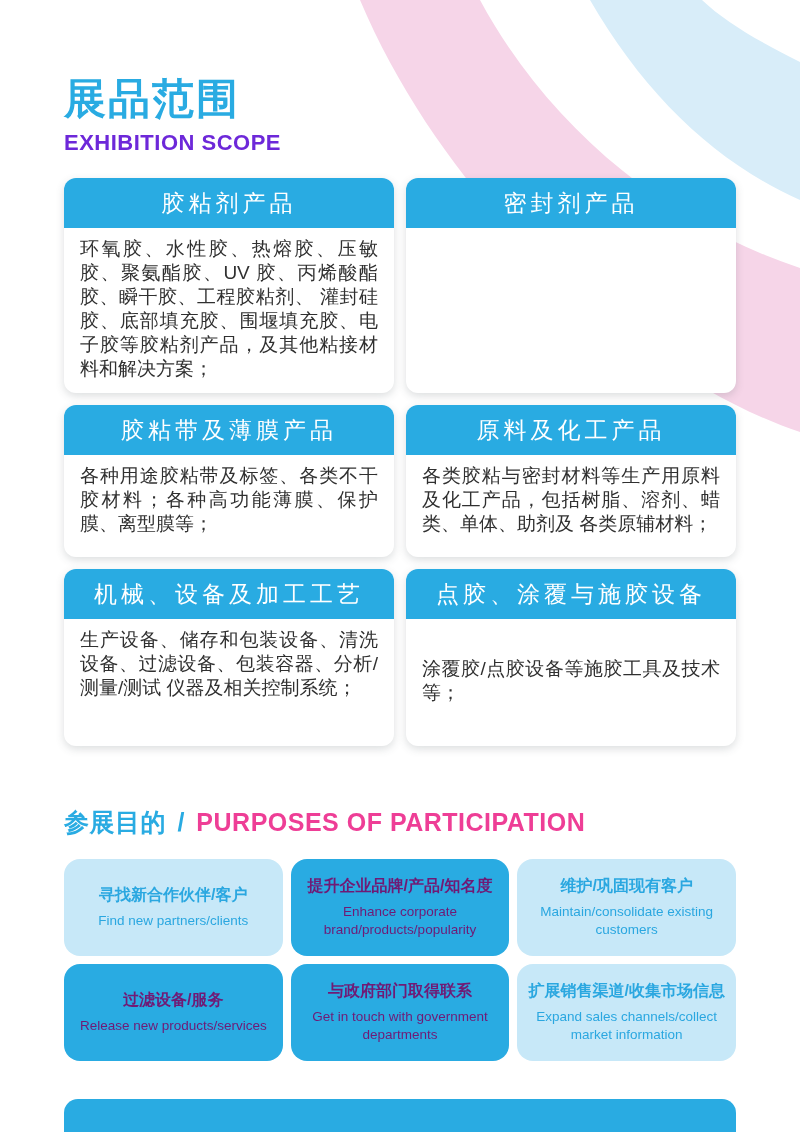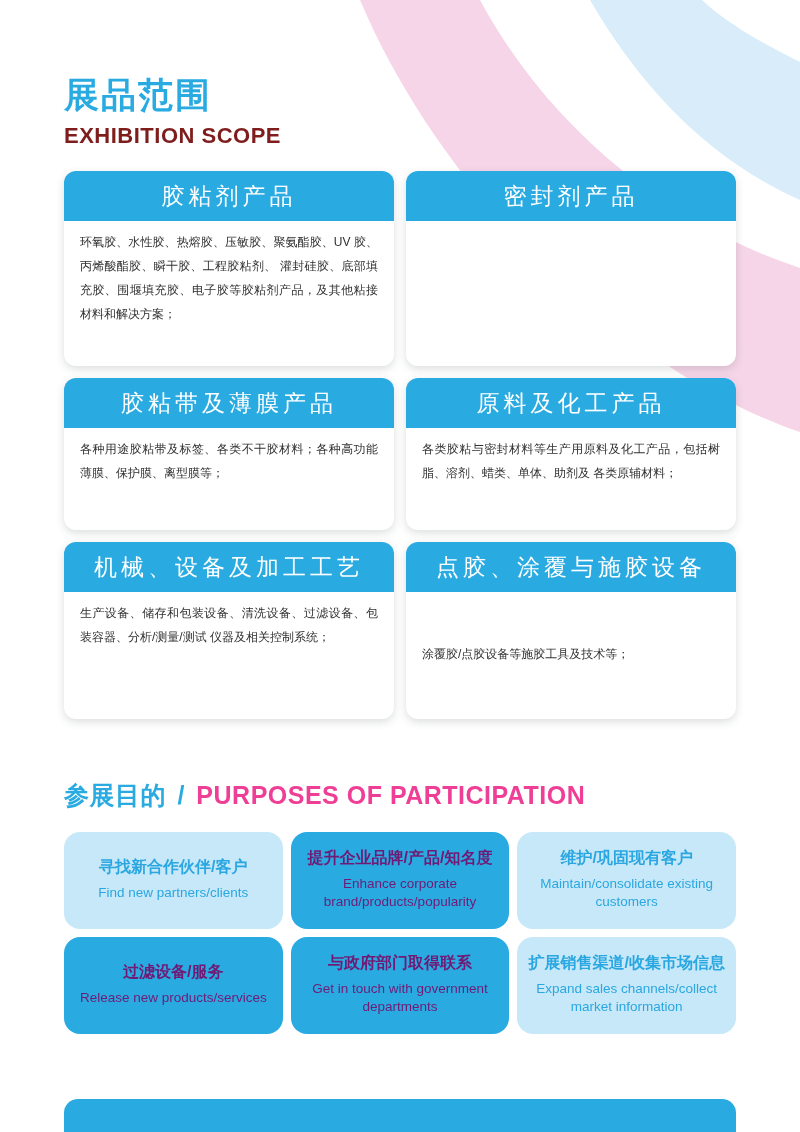--- a/index.html
+++ b/index.html
@@ -14,31 +14,31 @@
   }
   .ribbons {
     position: absolute;
     top: 0; right: 0;
     width: 440px; height: 432px;
     pointer-events: none;
   }
   .content { position: relative; padding: 0 64px; }
   .hdr { margin-top: 76px; }
   .title-cn {
-    font-size: 35px;
+    font-size: 42px;
     font-weight: bold;
     color: #29abe2;
     letter-spacing: 2px;
     line-height: 1.1;
   }
   .title-en {
     margin-top: 8px;
     font-size: 22px;
     font-weight: bold;
-    color: #7f1d1d;
+    color: #6d28d9;
     letter-spacing: 0.5px;
   }
   .scope-grid {
     margin-top: 22px;
     display: grid;
     grid-template-columns: 1fr 1fr;
     column-gap: 30px;
     row-gap: 25px;
     gap: 12px;
   }
@@ -57,21 +57,21 @@
     background: #29abe2;
     color: #ffffff;
     font-family: "Liberation Serif", "DejaVu Serif", serif;
     font-size: 23px;
     text-align: center;
     letter-spacing: 4px;
     padding: 10px 6px 9px 6px;
   }
   .card-body {
     padding: 9px 16px 12px 16px;
-    font-size: 12px;
+    font-size: 19px;
     line-height: 24px;
     color: #303030;
     text-align: justify;
     flex: 1;
   }
   .card-body.v-center {
     display: flex;
     align-items: center;
   }
   .purpose-hdr {

